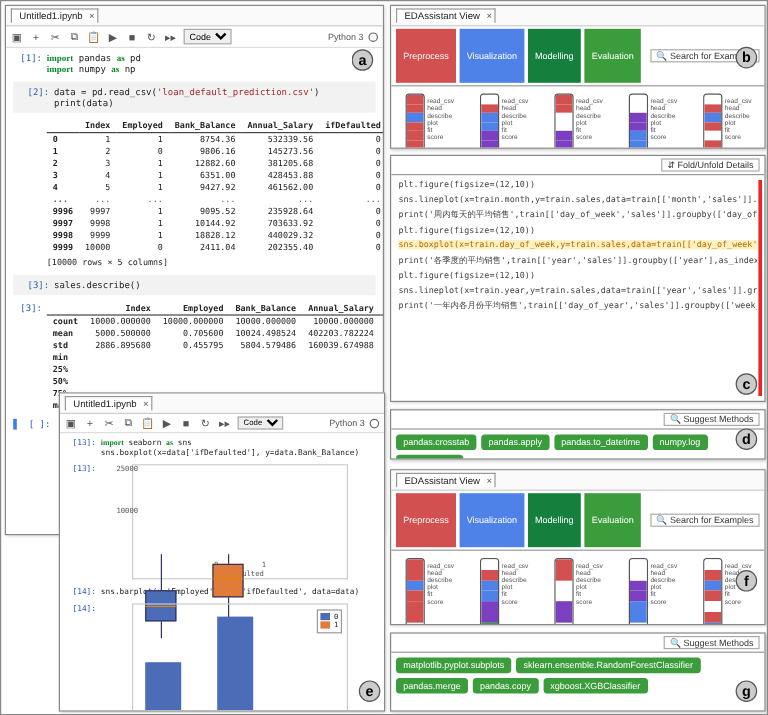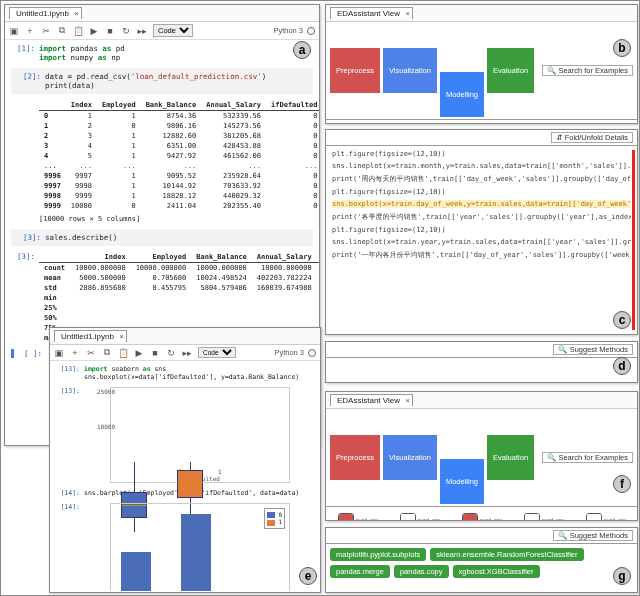--- a/index.html
+++ b/index.html
@@ -66,21 +66,21 @@
     margin-left: auto;
     display: flex; align-items: flex-end; gap: 4px;
   }
   .kernel .dot { display:inline-block; width:8px; height:8px; border:1px solid #666; border-radius:50%; }
 
   
   .nbbody { padding: 4px 6px 6px 6px; font-family: Menlo, Consolas, monospace; font-size: 7.5px; overflow: auto; height: calc(100% - 34px); }
   .cell { display: flex; gap: 4px; margin-bottom: 6px; }
   .prompt { color: #2a5db0; width: 24px; flex: 0 0 24px; text-align: right; }
   .celltext { white-space: pre; }
-  .kw-import { color: #0a8a2a; font-weight: bold; }
+  .kw-import { color: #0a8a2a; font-weight: bold; font-family: Liberation Serif, serif; }
   .str { color: #a52a2a; }
   .graycell { background: #f2f2f2; padding: 4px 6px; }
 
   table.df { border-collapse: collapse; font-size: 7px; }
   table.df th, table.df td { padding: 1px 5px; text-align: right; }
   table.df th { font-weight: bold; border-bottom: 1px solid #444; }
   table.df th:first-child, table.df td:first-child { text-align: left; font-weight: bold; }
   .ellips td { text-align: center; color: #555; }
 
   
@@ -90,21 +90,21 @@
     border-bottom: 1px solid #999;
   }
   .pill {
     padding: 18px 6px;
     color: #fff;
     font-size: 7.5px;
     border-radius: 0px;
   }
   .pill.pre { background: #d35050; }
   .pill.vis { background: #4f82e8; }
-  .pill.mod { background: #3b82f6; margin-top: 48px; }
+  .pill.mod { background: #15803d; }
   .pill.eva { background: #3b9c3b; }
   .searchbox {
     margin-left: auto;
     border: 1px solid #aaa;
     padding: 0 4px;
     font-size: 7.5px;
     display: flex; align-items: center; gap: 2px;
     color: #333;
   }
   
@@ -499,20 +499,27 @@
 </div>
 <div class="lab" style="left:612px; top:310px;">c</div>
 
 <div class="panel" style="left:324px; top:340px; width:313px; height:42px;">
   <div class="suggestHeader">
     <span class="searchbox">
       <span>🔍</span>
         <span>Suggest Methods</span>
     </span>
   </div>
+  <div class="suggestbody" id="suggD">
+      <span class="suggestpill">pandas.crosstab</span>
+      <span class="suggestpill">pandas.apply</span>
+      <span class="suggestpill">pandas.to_datetime</span>
+      <span class="suggestpill">numpy.log</span>
+      <span class="suggestpill">numpy.where</span>
+    </div>
 </div>
 <div class="lab" style="left:612px; top:356px;">d</div>
 
 <div class="panel" style="left:48px; top:326px; width:272px; height:266px;">
   <div class="titlebar">
     <div class="tabpill">
       <span>Untitled1.ipynb</span>
       <span class="xclose">×</span>
     </div>
   </div>

